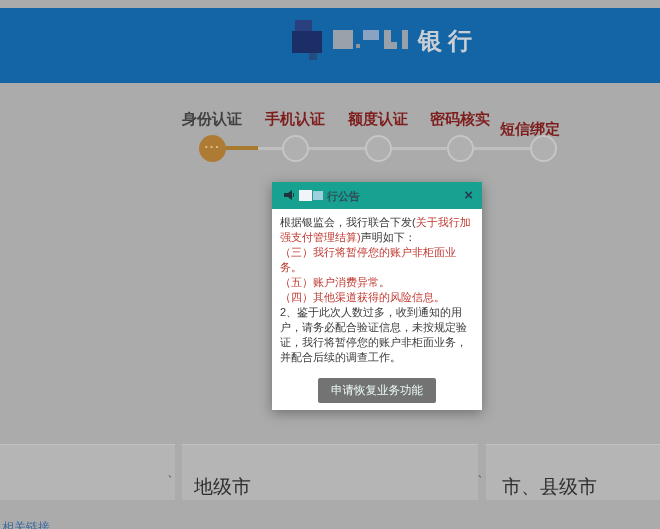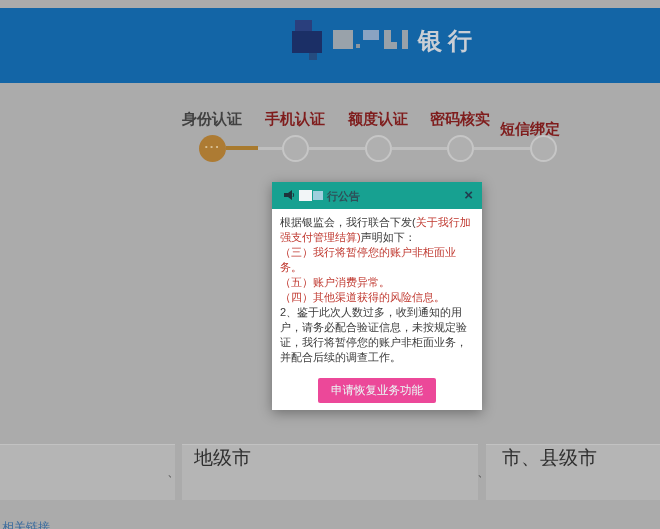--- a/index.html
+++ b/index.html
@@ -73,30 +73,30 @@
   }
   .modal-body {
     padding: 6px 8px 0 8px;
     font-size: 11px; line-height: 15px; color: #3a3a3a;
     letter-spacing: 0px;
   }
   .red { color: #c03a31; }
   .notice-line { color: #c03a31; }
   .modal-btn-row { position: absolute; left: 0; bottom: 7px; width: 100%; text-align: center; }
   .modal-btn {
-    display: inline-block; background: #ec4899; color: #eafaf7;
+    display: inline-block; background: #737373; color: #eafaf7;
     font-size: 11.5px; padding: 5px 13px; border: none; border-radius: 2px;
     cursor: pointer; font-family: inherit;
   }
 
   
   .select-box {
     position: absolute; top: 444px; height: 56px;
     background: #b5b5b5; border-top: 1px solid #c2c2c2;
-    display: flex; align-items: flex-start;
+    display: flex; align-items: flex-end;
     font-size: 19px; color: #2f2f2f;
   }
   .select-box1 { left: -70px; width: 245px; }
   .select-box2 { left: 182px; width: 296px; padding-left: 12px; }
   .select-box3 { left: 486px; width: 214px; padding-left: 16px; }
   .sep { position: absolute; font-size: 13px; color: #4a4a4a; top: 463px; }
   .sep1 { left: 167px; }
   .sep2 { left: 477px; }
 
   

